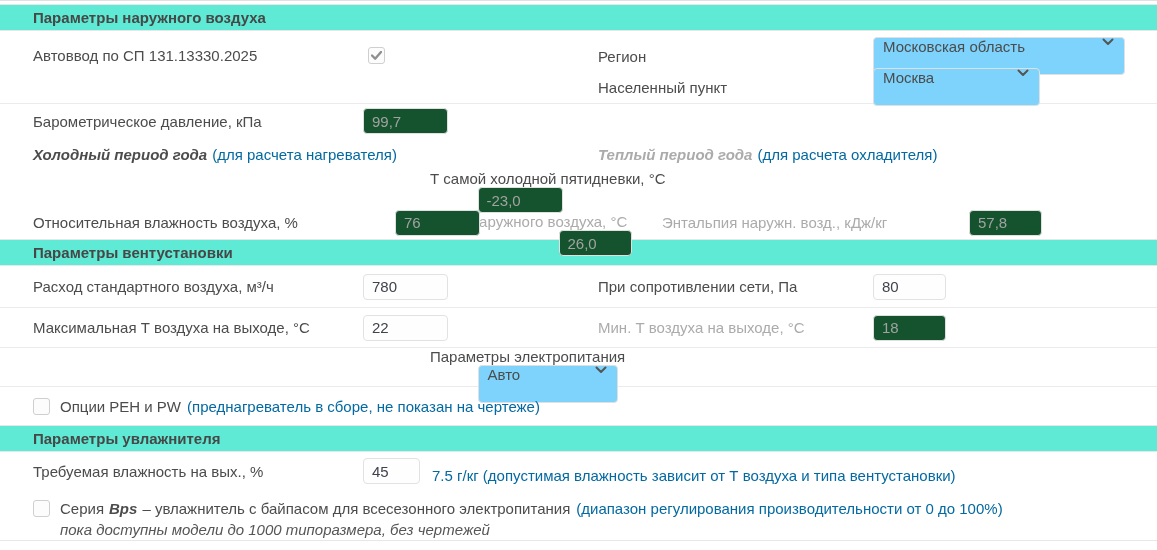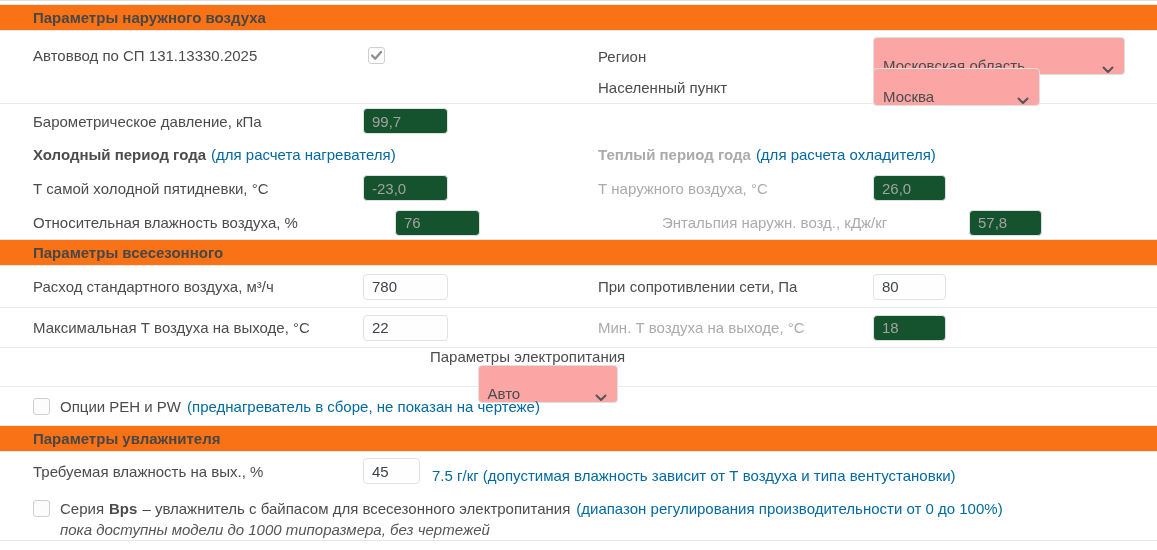--- a/index.html
+++ b/index.html
@@ -2,63 +2,63 @@
 <html lang="ru"><head>
 <meta charset="utf-8">
 <style>
   html,body{margin:0;padding:0;background:#fff;}
   .page{
     width:1157px;height:550px;box-sizing:border-box;background:#fff;
     border-top:1px solid #e0e0e0;padding-top:3px;overflow:hidden;
     font-family:"Liberation Sans","DejaVu Sans",sans-serif;font-size:15px;color:#4c4c4c;
   }
   .hdr{
-    height:27px;box-sizing:border-box;background:#f97316;
+    height:27px;box-sizing:border-box;background:#5eead4;
     border-top:1px solid #e7e7e7;border-bottom:1px solid #e7e7e7;
     display:flex;align-items:center;padding-left:33px;
     font-weight:bold;color:#474747;
   }
   .row{display:flex;align-items:center;padding-left:33px;box-sizing:border-box;}
   .bb{border-bottom:1px solid #ebebeb;}
   .cell-llabel{width:330px;flex:none;}
   .cell-lctrl{width:235px;flex:none;display:flex;align-items:center;}
   .cell-rlabel{width:275px;flex:none;}
   .cell-rctrl{flex:1;display:flex;align-items:center;}
   .cell-lwide{width:565px;flex:none;display:flex;align-items:baseline;}
   .cell-rwide{flex:1;display:flex;align-items:baseline;}
   .lab{color:#4c4c4c;}
   .muted{color:#ababab;}
   .hint{color:#0369a1;}
-  .b{font-weight:bold;}
+  .b{font-weight:bold;font-style:italic;}
   .ml5{margin-left:5px;}
   .ml6{margin-left:6px;}
   .ml10{margin-left:10px;}
   .ml12{margin-left:12px;margin-top:8px;}
   .inp{
     height:26px;box-sizing:border-box;border:1px solid #e2e2e2;border-radius:4px;
     background:#fefefe;padding:0 8px;font-size:15px;color:#40434c;
     font-family:inherit;outline:none;
   }
   .inp:disabled{background:#14532d;color:#a2a2a2;border-color:#e0e0e0;}
   .w85{width:85px;} .w73{width:73px;} .w57{width:57px;}
   .sel{
     height:38px;box-sizing:border-box;border:1px solid #e0e0e0;border-radius:4px;
-    background:#fca5a5;display:flex;align-items:flex-end;justify-content:space-between;
+    background:#7dd3fc;display:flex;align-items:flex-start;justify-content:space-between;
     padding:0 10px 0 9px;color:#4c4c4c;cursor:default;
   }
   .w252{width:252px;} .w167{width:167px;} .w140{width:140px;}
   .chev{flex:none;margin-left:8px;}
   .cb{
     width:17px;height:17px;box-sizing:border-box;border:1px solid #cfcfcf;border-radius:3px;
     background:#fcfcfc;display:flex;align-items:center;justify-content:center;flex:none;
   }
   .rowA{padding-top:12px;padding-bottom:3px;align-items:flex-start;}
   .rstack{flex:1;display:flex;flex-direction:column;gap:5px;}
   .rrow{display:flex;align-items:center;height:26px;}
-  .h34{height:34px;} .h32{height:32px;} .h36{height:36px;} .h33{height:33px;gap:32px;}
+  .h34{height:34px;} .h32{height:32px;} .h36{height:36px;flex-direction:column;} .h33{height:33px;gap:32px;}
   .h42{height:42px;} .h40{height:40px;} .h39{height:39px;flex-direction:column;} .h38{height:38px;}
   .row-multi{padding-left:33px;padding-top:8px;box-sizing:border-box;}
   .mline{display:flex;align-items:center;height:21px;}
   .note{font-style:italic;color:#565656;margin-left:27px;}
   .divider{border-top:1px solid #e7e7e7;}
 </style>
 </head>
 <body>
 
 <div class="page">
@@ -148,21 +148,21 @@
     </div>
     <div class="cell-rlabel">
       <span class="muted">Энтальпия наружн. возд., кДж/кг</span>
     </div>
     <div class="cell-rctrl">
       <input class="inp w73" disabled="" value="57,8" style="">
     </div>
   </div>
 
   <div class="hdr">
-    <span>Параметры всесезонного</span>
+    <span>Параметры вентустановки</span>
   </div>
 
   <div class="row h42 bb">
     <div class="cell-llabel">
       <span class="lab">Расход стандартного воздуха, м³/ч</span>
     </div>
     <div class="cell-lctrl">
       <input class="inp w85" value="780" style="">
     </div>
     <div class="cell-rlabel">

